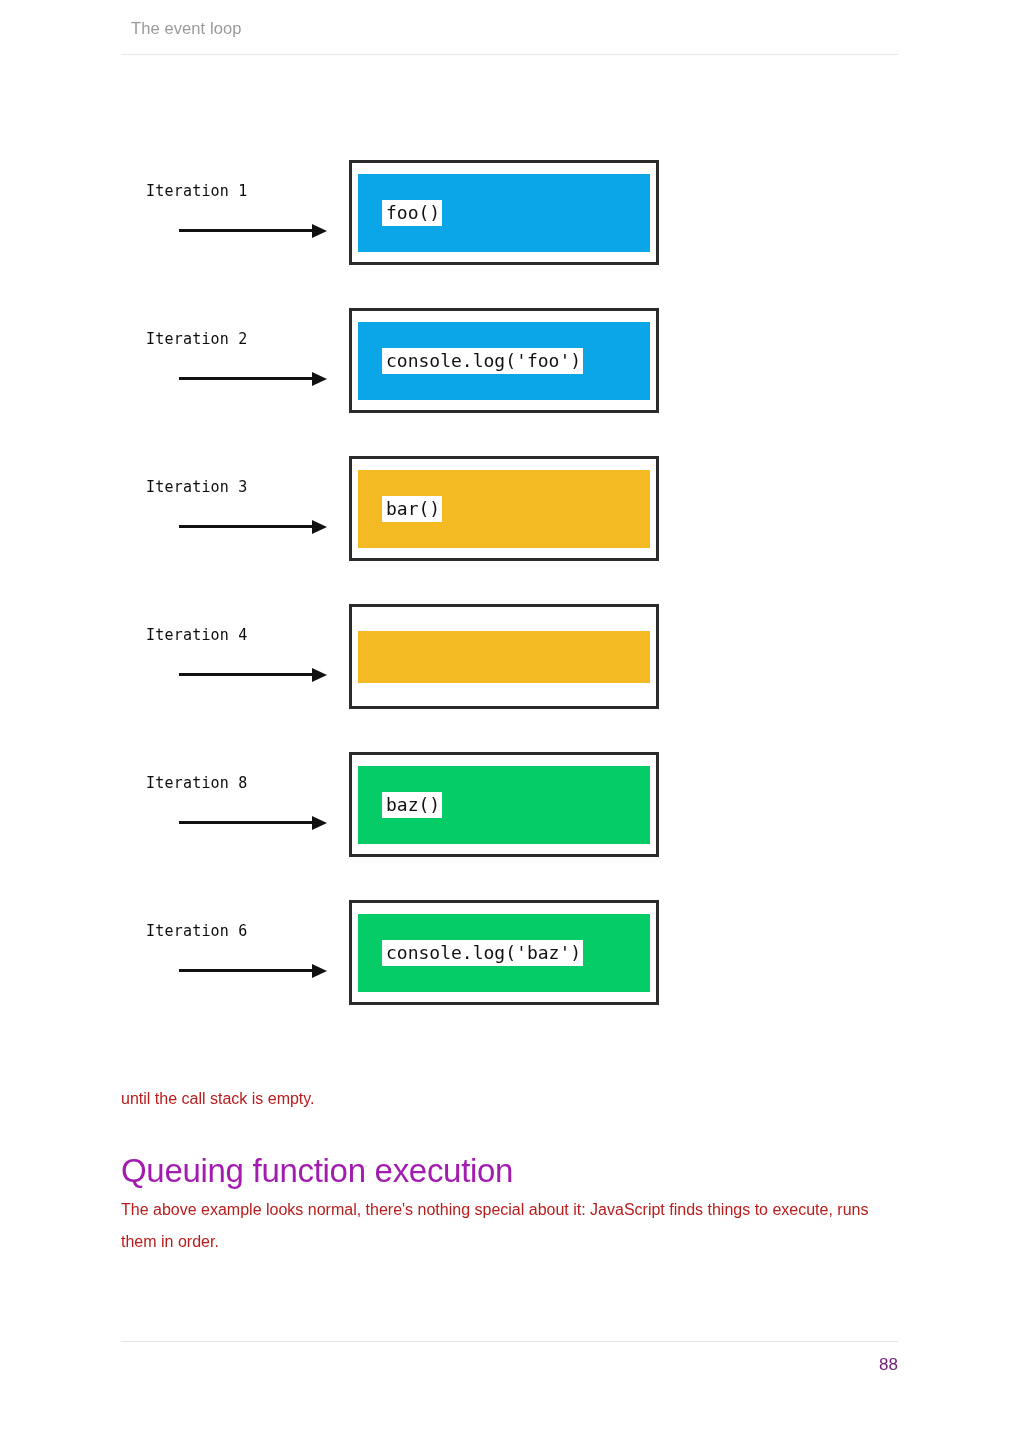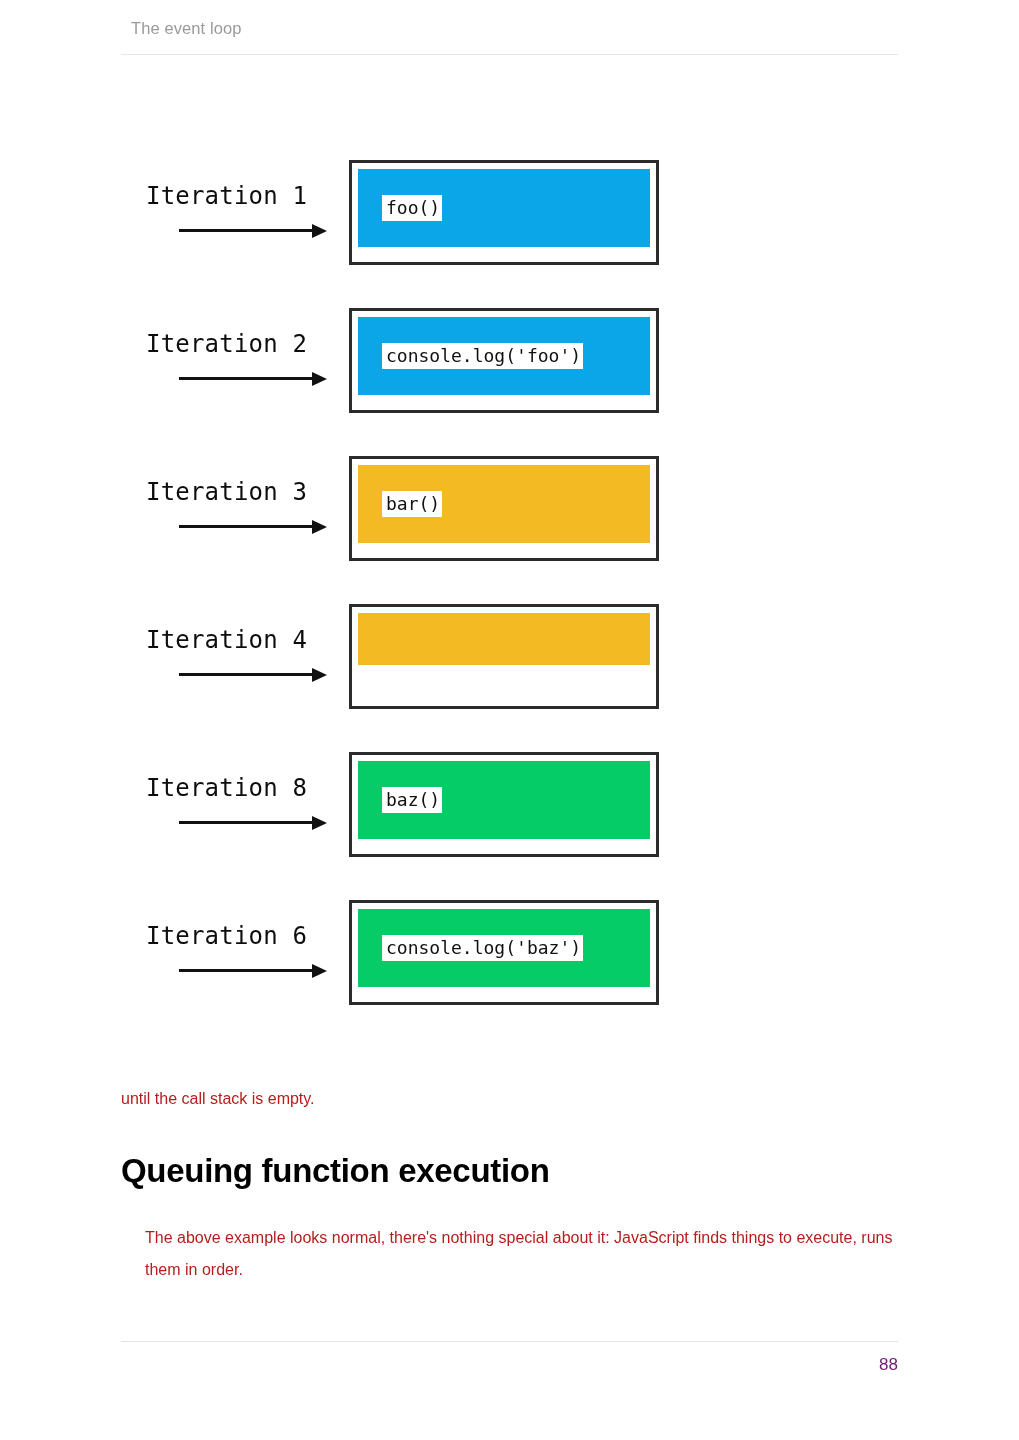--- a/index.html
+++ b/index.html
@@ -70,21 +70,21 @@
     left: 146px;
     top: 0;
     width: 196px;
     height: 105px;
   }
   .iter-label {
     position: absolute;
     left: 0;
     top: 22px;
     font-family: "DejaVu Sans Mono", "Liberation Mono", monospace;
-    font-size: 24px;
+    font-size: 15px;
     letter-spacing: 0.2px;
     color: #0d0d0d;
     white-space: nowrap;
   }
   .iter-arrow {
     position: absolute;
     left: 33px;
     top: 64px;
     width: 152px;
     height: 14px;
@@ -118,21 +118,21 @@
     background: #ffffff;
   }
   .stack-inner {
     position: absolute;
     left: 6px;
     top: 6px;
     right: 6px;
     bottom: 6px;
     display: flex;
     flex-direction: column;
-    justify-content: flex-start;
+    justify-content: center;
   }
   .bar {
     width: 100%;
     height: 26px;
     position: relative;
   }
   .bar.middle {
     display: flex;
     align-items: stretch;
   }
@@ -171,31 +171,30 @@
     color: #b91c1c;
   }
   .para-until {
     top: 1085px;
     font-size: 16px;
     line-height: 28px;
   }
   .section-heading {
     top: 1148px;
     font-size: 33px;
-    font-weight: bold;
+    font-weight: normal;
     line-height: 46px;
     letter-spacing: -0.3px;
-    color: #000000;
+    color: #a21caf;
   }
   .para-main {
-    top: 1222px;
+    top: 1194px;
     font-size: 16px;
     line-height: 32px;
     width: 772px;
-    margin-left: 24px;
   }
 
   
   .footer-rule {
     position: absolute;
     left: 121px;
     top: 1341px;
     width: 777px;
     height: 1px;
     background: #e4e4e4;

